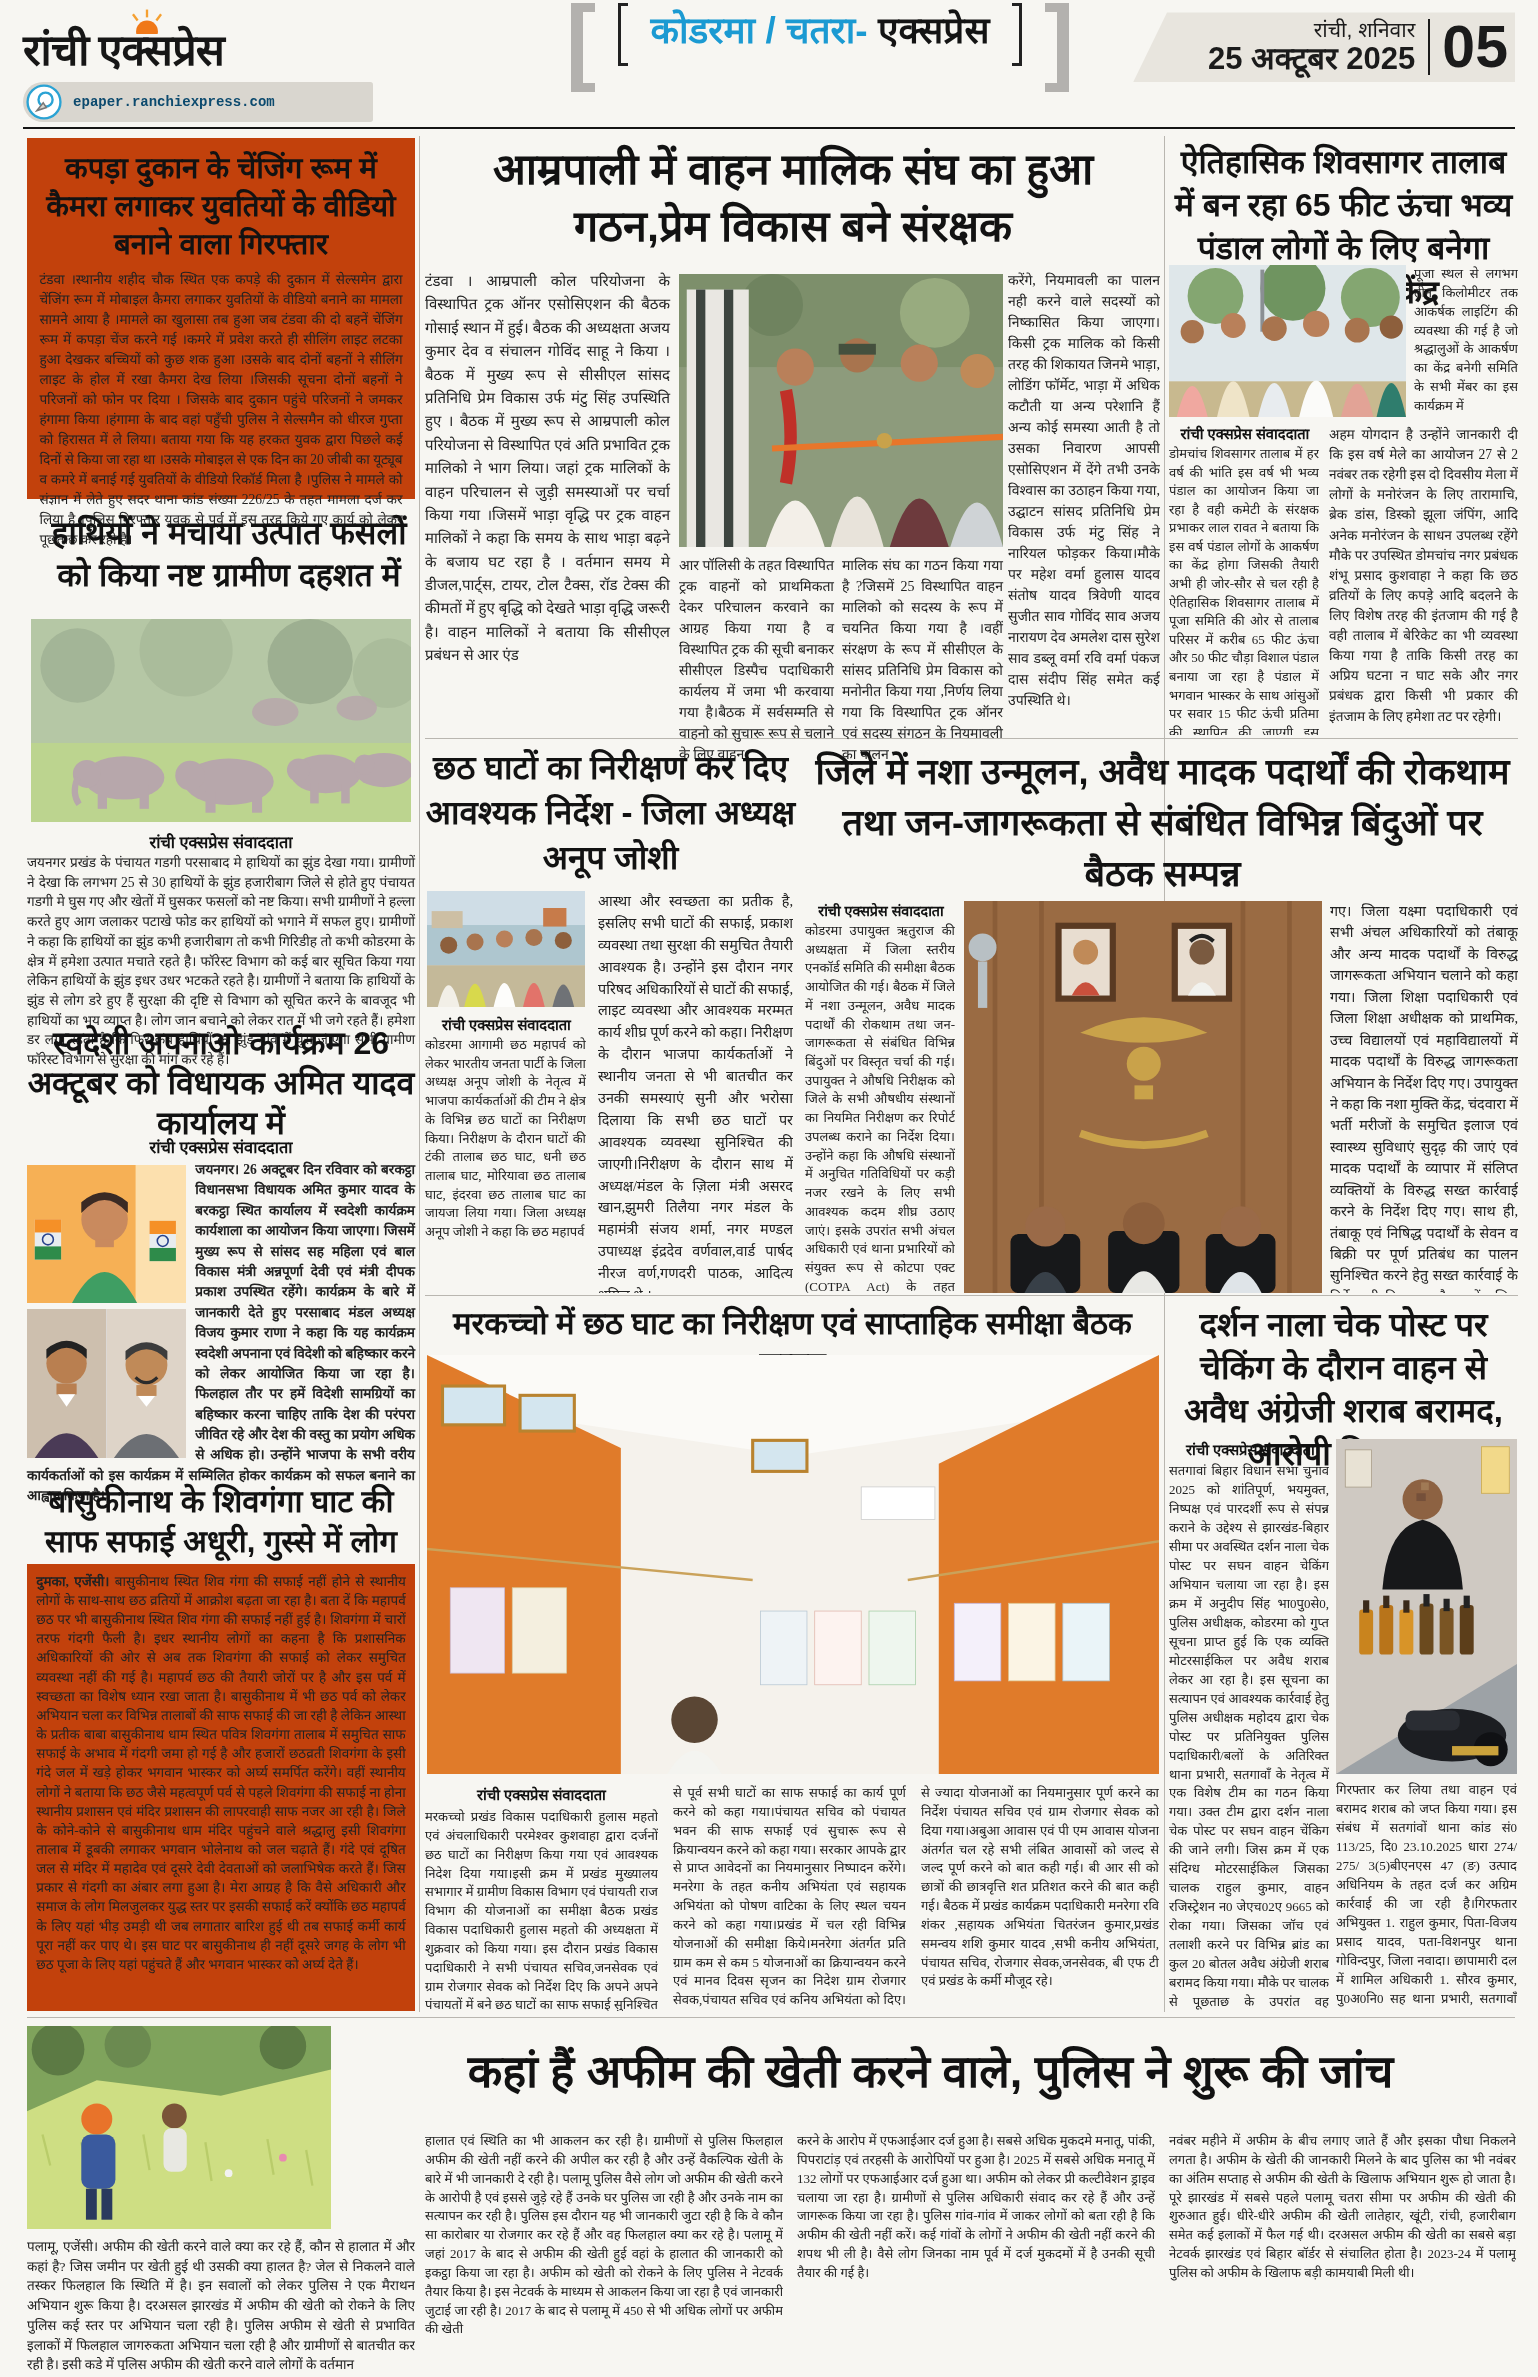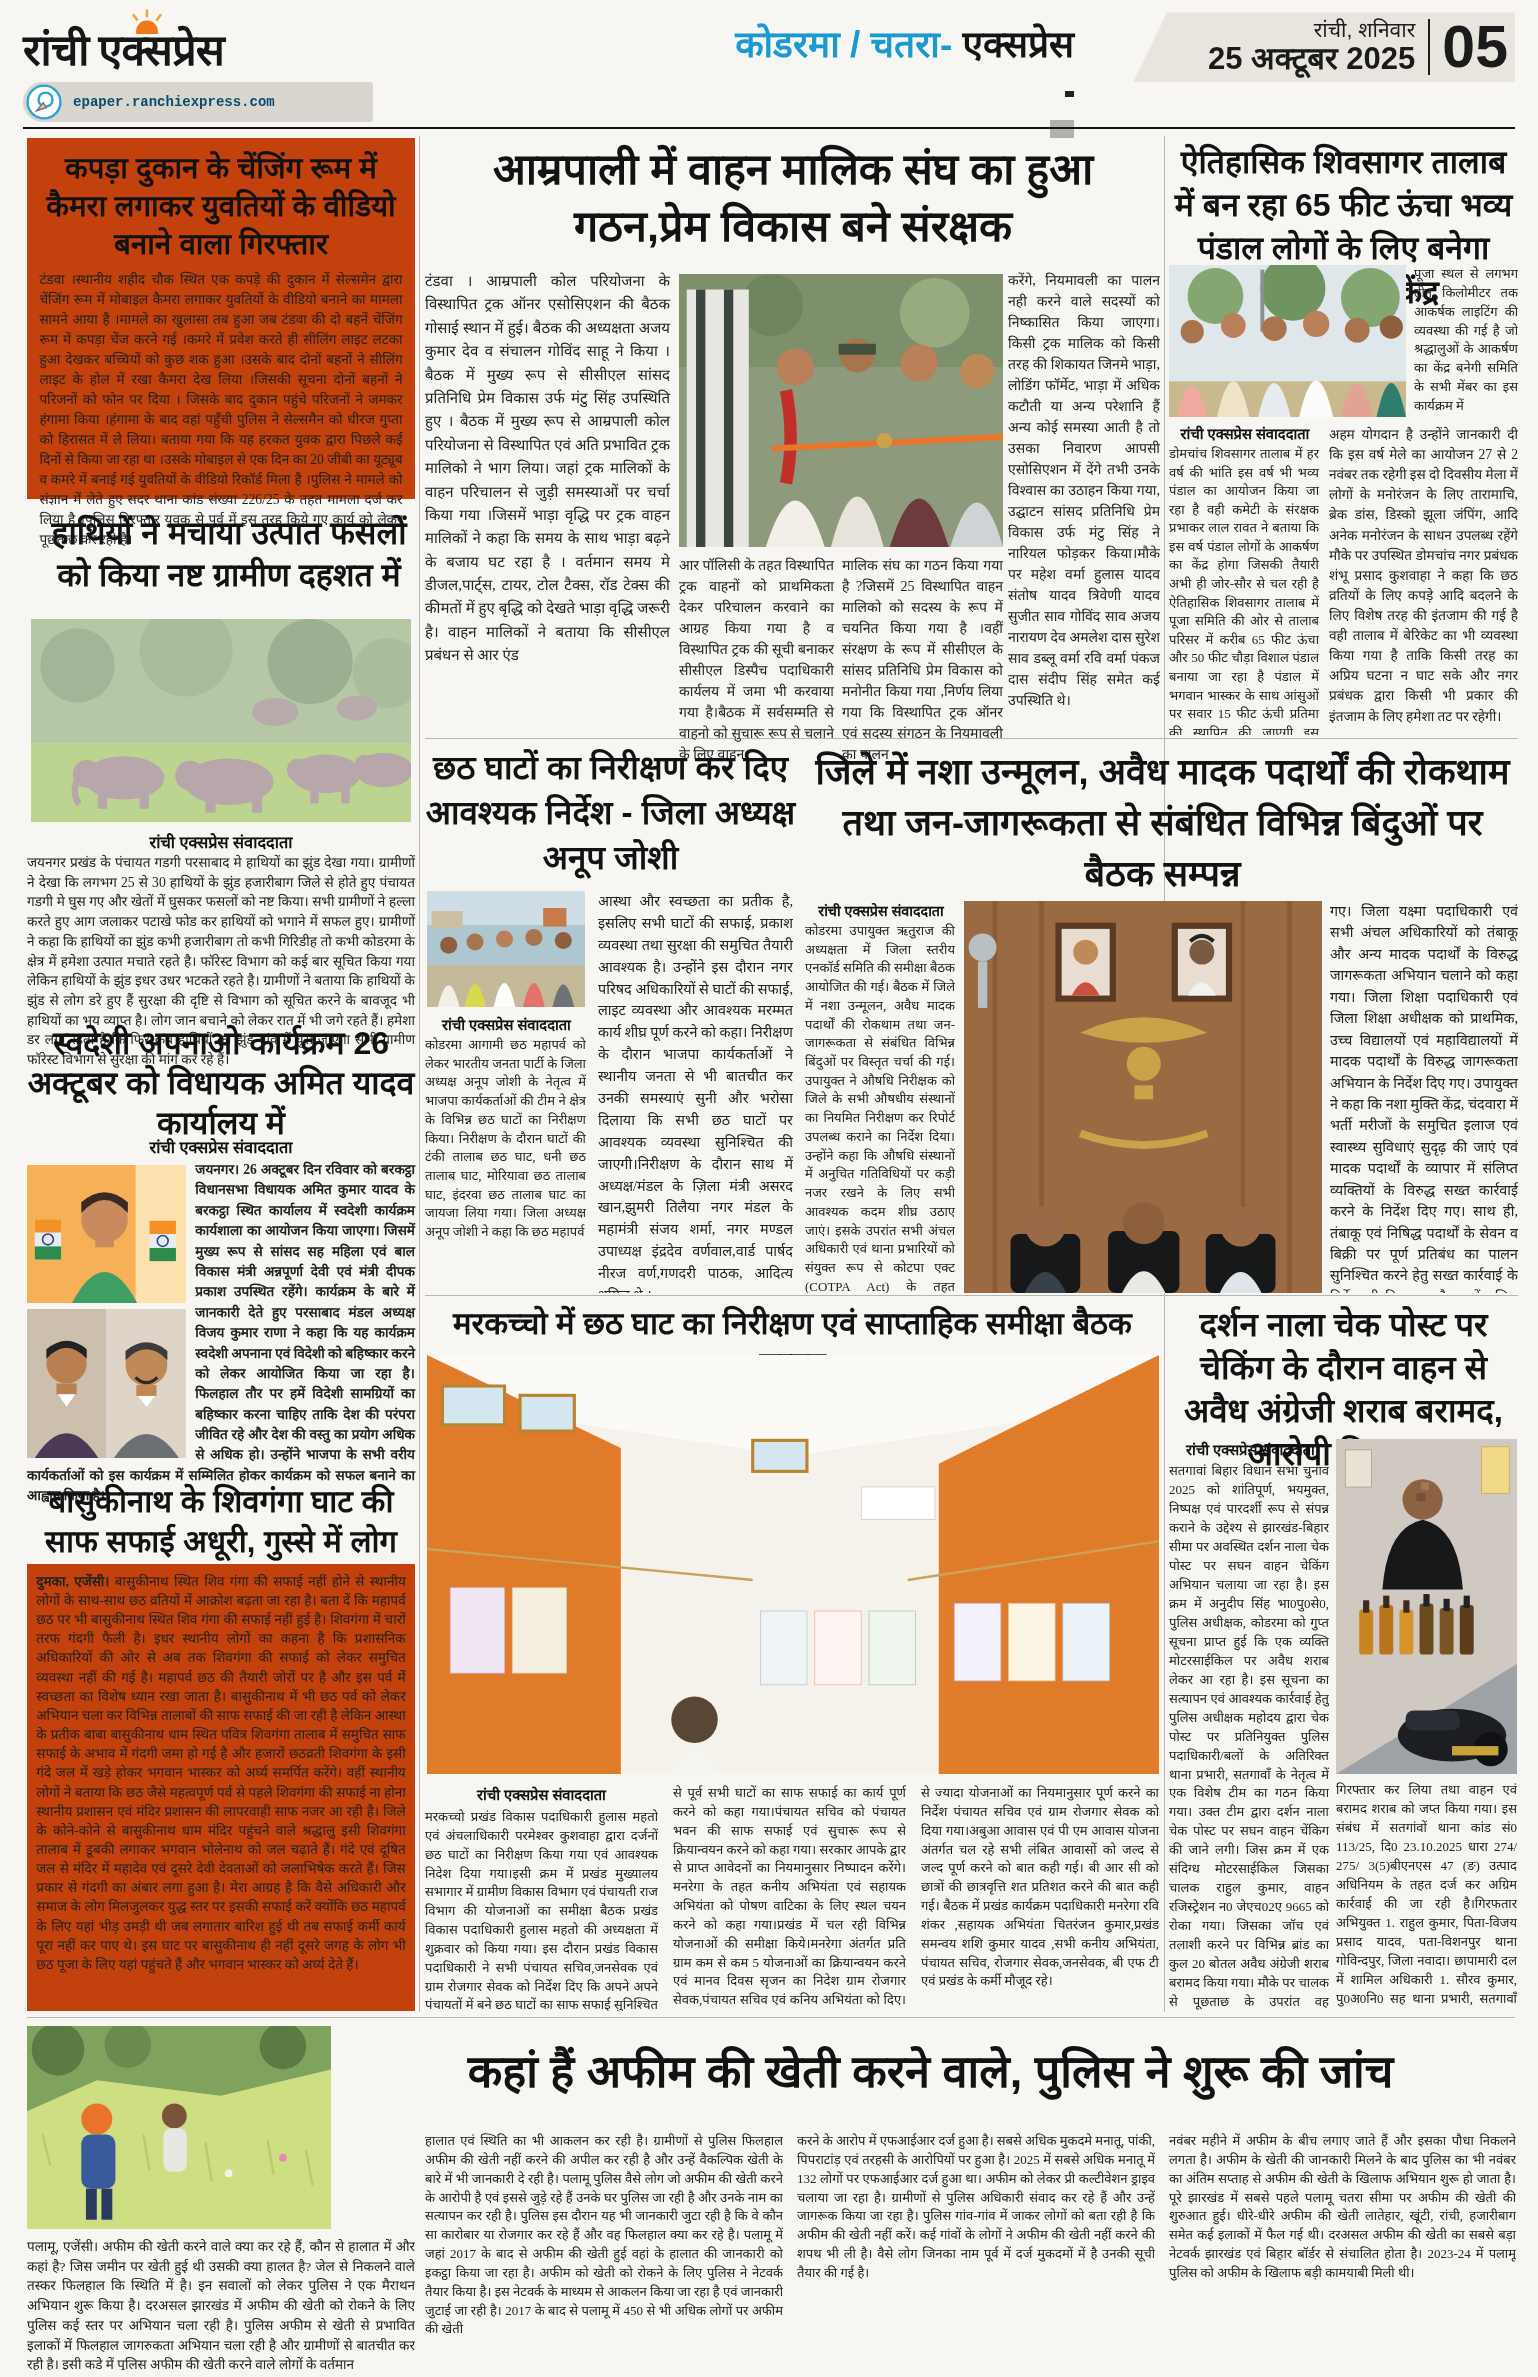--- a/index.html
+++ b/index.html
@@ -11,21 +11,21 @@
   .byline{font-family:"Liberation Sans", sans-serif;font-weight:700;text-align:center;color:#111;}
   .graybox{background:#c2410c;}
   .photo{overflow:hidden;background:#ddd;}
   .photo svg{display:block;width:100%;height:100%;}
   .vrule{width:0.8px;background:#b9b6b0;}
   .hrule{height:0.8px;background:#b9b6b0;}
   
   .logo-title{font-family:"Liberation Serif", serif;font-weight:700;font-size:43px;letter-spacing:-0.8px;color:#161616;line-height:1.0;}
   .epaper{background:#d9d6cf;display:flex;align-items:center;gap:11px;border-radius:23px 3.1px 3.1px 23px;}
   .epaper-txt{font-family:Liberation Mono, monospace;font-weight:700;font-size:14px;color:#0c4a6e;}
-  .banner{display:flex;align-items:flex-end;justify-content:center;gap:23px;flex-direction:column;}
+  .banner{display:flex;align-items:flex-start;justify-content:center;gap:23px;}
   .gbr{width:12.4px;height:71px;}
   .gbr.l{border-left:12.4px solid #b3b1ae;border-top:9.3px solid #b3b1ae;border-bottom:9.3px solid #b3b1ae;}
   .gbr.r{border-right:12.4px solid #b3b1ae;border-top:9.3px solid #b3b1ae;border-bottom:9.3px solid #b3b1ae;}
   .kbr{width:6.2px;height:57px;}
   .kbr.l{border-left:3.9px solid #222;border-top:3.1px solid #222;border-bottom:3.1px solid #222;}
   .kbr.r{border-right:3.9px solid #222;border-top:3.1px solid #222;border-bottom:3.1px solid #222;}
   .banner-text{font-family:"Liberation Sans", sans-serif;font-weight:700;font-size:37px;white-space:nowrap;}
   .dateblock{background:#e8e5de;clip-path:polygon(34px 0,100% 0,100% 100%,0 100%);
              display:flex;align-items:center;justify-content:flex-end;gap:12.4px;padding-right:7px;box-sizing:border-box;}
   .ed-small{font-family:"Liberation Sans", sans-serif;font-size:21px;text-align:right;line-height:1.15;}

